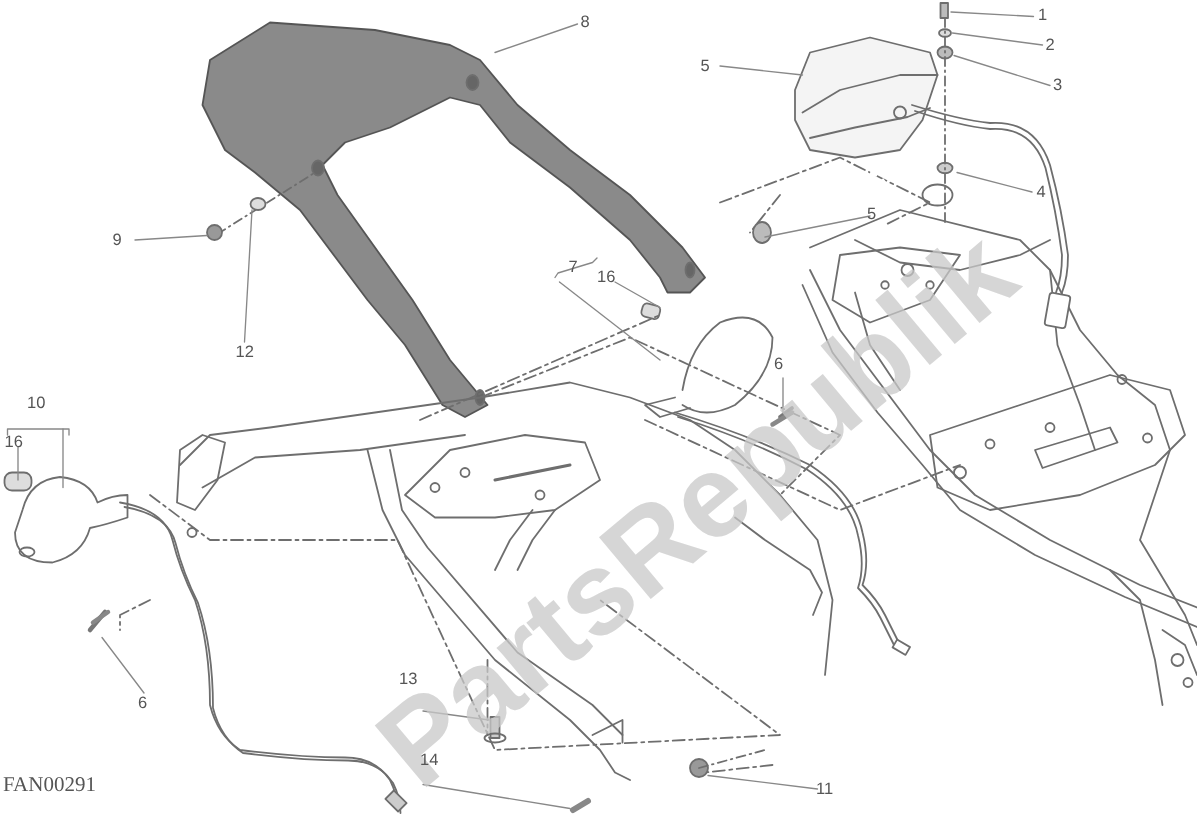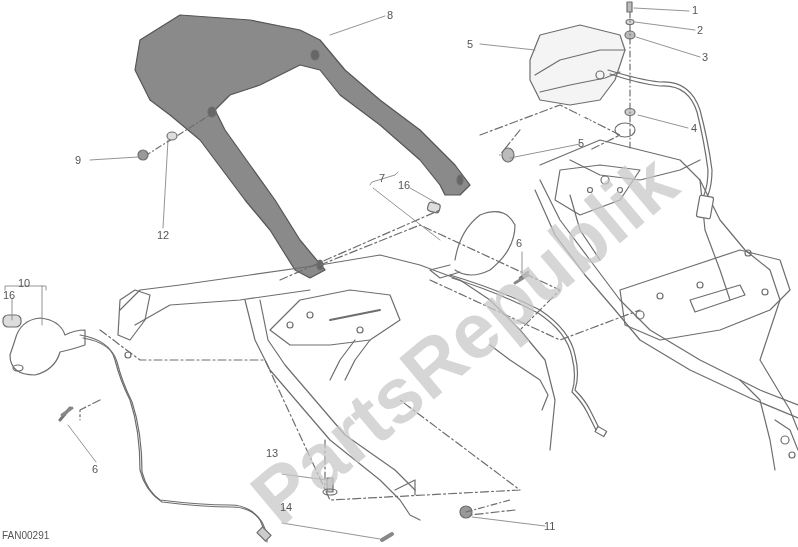--- a/index.html
+++ b/index.html
@@ -1,22 +1,22 @@
 <!DOCTYPE html>
 <html><head>
   <meta charset="utf-8">
   <style>
     html, body { margin: 0; padding: 0; background: #ffffff; }
     body { width: 798px; height: 547px; position: relative; overflow: hidden;
            font-family: "Liberation Sans", sans-serif; }
     #diagram { position: absolute; left: 0; top: 0; width: 798px; height: 547px; }
     .callout { position: absolute; font-size: 11px; color: #555555; line-height: 1;
                font-family: "Liberation Sans", sans-serif; cursor: pointer; }
-    .code-label { position: absolute; left: 2px; top: 530px; font-size: 10px; color: #555555;
-                  font-family: Liberation Sans, sans-serif; }
+    .code-label { position: absolute; left: 2px; top: 516px; font-size: 14px; color: #555555;
+                  font-family: Liberation Serif, serif; }
     .watermark { position: absolute; left: 0; top: 0; width: 798px; height: 547px; pointer-events: none; }
   </style>
 </head>
 <body>
 
 <svg id="diagram" viewBox="0 0 798 547" xmlns="http://www.w3.org/2000/svg">
   <g fill="none" stroke="#6e6e6e" stroke-width="1.2" stroke-linejoin="round" stroke-linecap="round">
 
     <g>
       <path d="M540 165 L600 140 L680 160 L700 180 L720 220 L745 250 L770 270 L780 300 L770 330 L760 360 L790 410 L798 430"></path>
@@ -172,21 +172,21 @@
 <span class="callout" style="left:692px;top:5px">1</span>
 <span class="callout" style="left:697px;top:25px">2</span>
 <span class="callout" style="left:702px;top:52px">3</span>
 <span class="callout" style="left:691px;top:123px">4</span>
 <span class="callout" style="left:467px;top:39px">5</span>
 <span class="callout" style="left:516px;top:238px">6</span>
 <span class="callout" style="left:92px;top:464px">6</span>
 <span class="callout" style="left:379px;top:173px">7</span>
 <span class="callout" style="left:387px;top:10px">8</span>
 <span class="callout" style="left:75px;top:155px">9</span>
-<span class="callout" style="left:18px;top:278px">10</span>
+<span class="callout" style="left:18px;top:264px">10</span>
 <span class="callout" style="left:157px;top:230px">12</span>
 <span class="callout" style="left:578px;top:138px">5</span>
 <span class="callout" style="left:266px;top:448px">13</span>
 <span class="callout" style="left:280px;top:502px">14</span>
 <span class="callout" style="left:544px;top:521px">11</span>
 <span class="callout" style="left:3px;top:290px">16</span>
 <span class="callout" style="left:398px;top:180px">16</span>
 
 <span class="code-label">FAN00291</span>
 

